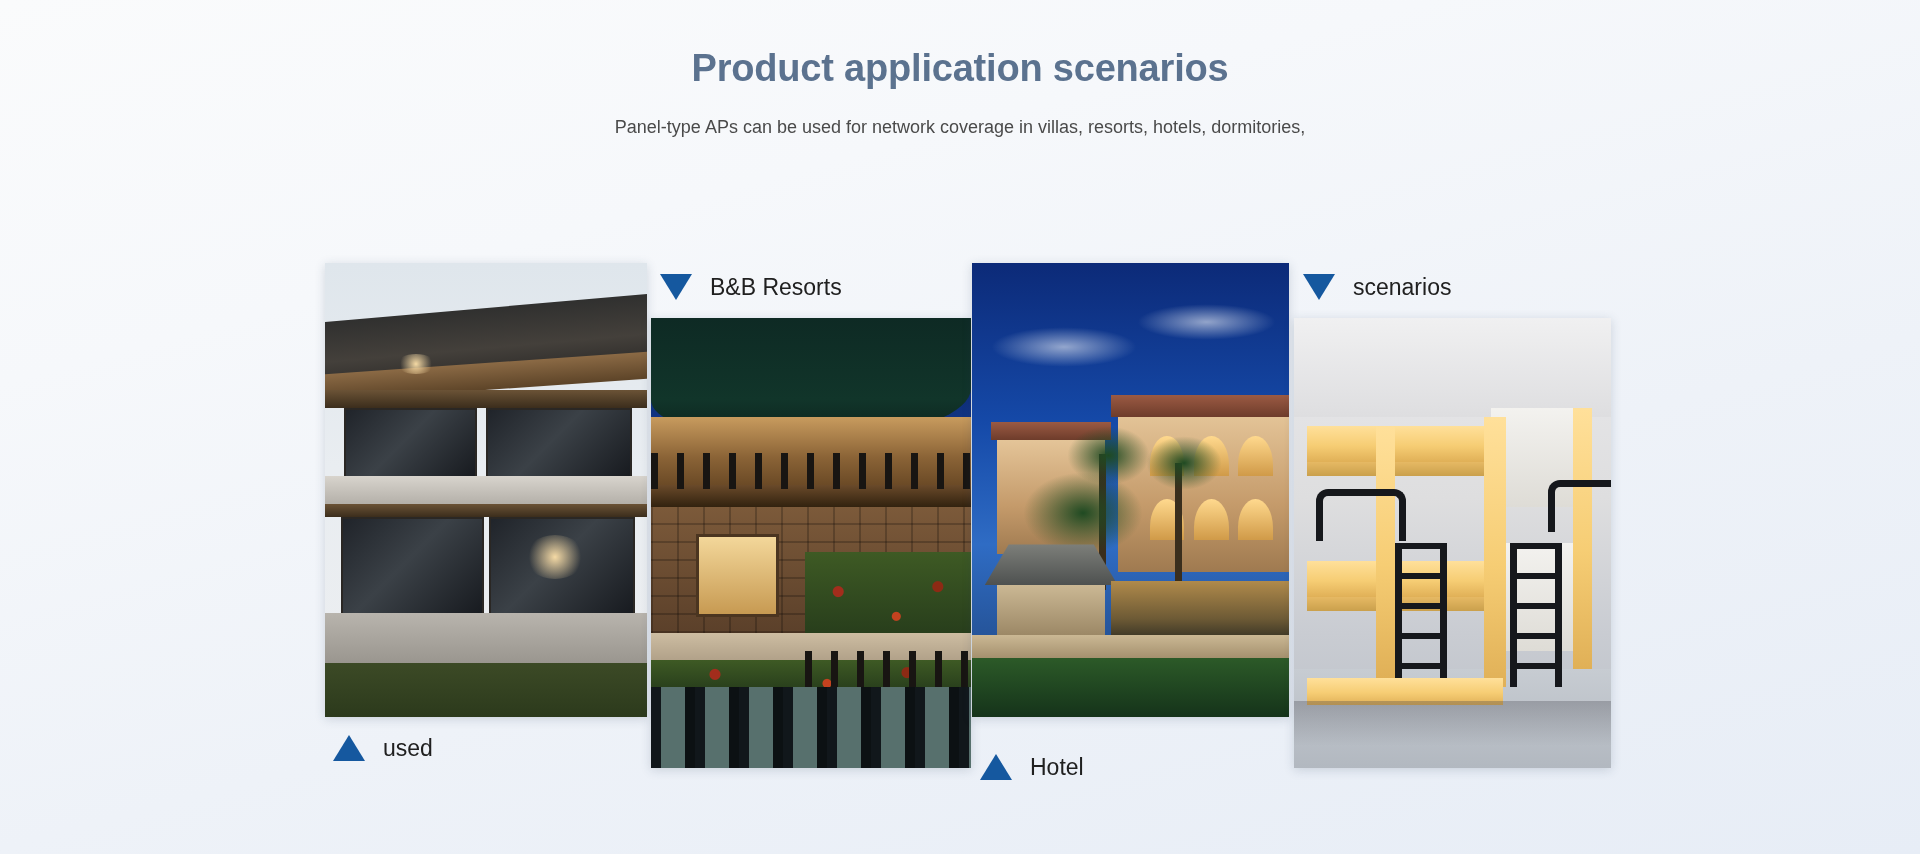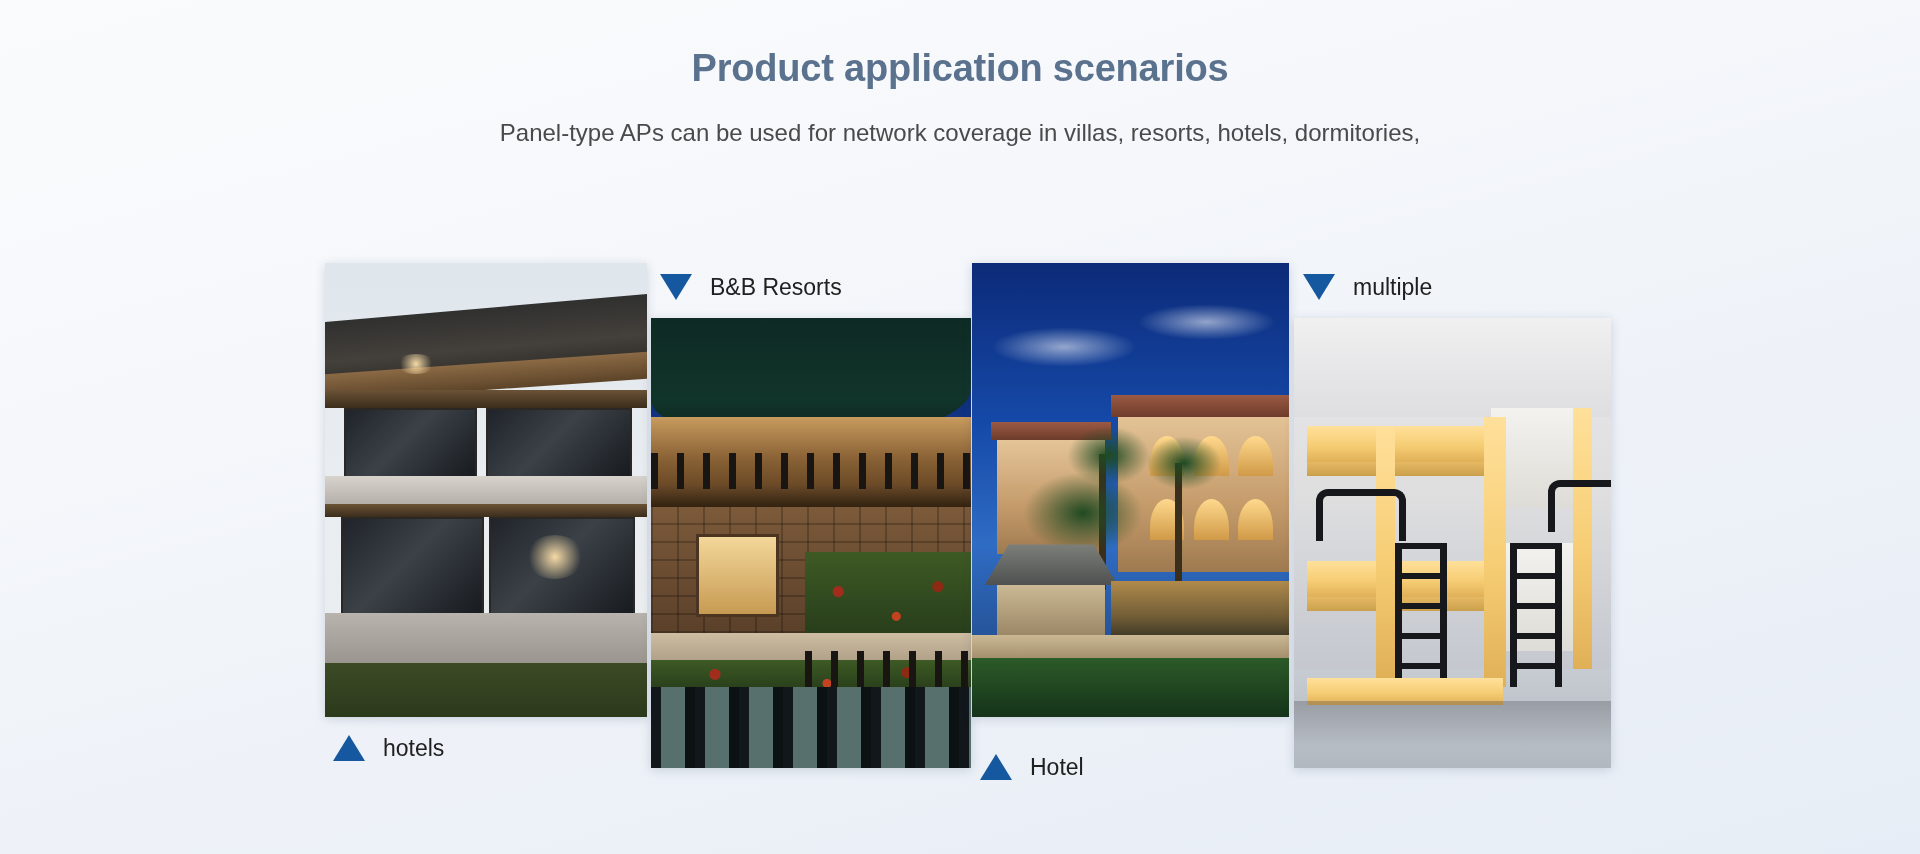--- a/index.html
+++ b/index.html
@@ -34,21 +34,21 @@
     font-size: 38px;
     font-weight: 700;
     letter-spacing: -0.2px;
     color: #5b728f;
     line-height: 1.1;
   }
   .page-subtitle {
     margin: 0 auto;
     padding-top: 24px;
     width: 1000px;
-    font-size: 24px;
+    font-size: 18px;
     font-weight: 400;
     line-height: 1.55;
     color: #4a4a4a;
   }
   .page-subtitle .sub-line {
     display: block;
   }
 
   
   .gallery {
@@ -318,21 +318,21 @@
         <div class="v-glass" style="left:5%; top:56%; width:43%; height:21%;"></div>
         <div class="v-glass" style="left:51%; top:56%; width:44%; height:21%;"></div>
         <div class="v-lamp" style="left:62%; top:60%; width:60px; height:44px;"></div>
         <div class="v-lamp" style="left:22%; top:20%; width:40px; height:20px;"></div>
         <div class="v-patio"></div>
         <div class="v-grass"></div>
       </div>
     </div>
     <div class="caption" style="left:333px; top:735px;">
       <span class="tri up"></span>
-      <span class="cap-text">hotels</span>
+      <span class="cap-text">used</span>
     </div>
 
     <div class="card" style="left:651px; top:318px; width:320px; height:450px;">
       <div class="photo">
         <div class="sky-night"></div>
         <div class="r-hill"></div>
         <div class="r-litwall" style="top:22%; height:15%;"></div>
         <div class="r-deck" style="top:37%; height:5%;"></div>
         <div class="r-fence" style="left:0; top:30%; width:100%; height:8%;"></div>
         <div class="r-stone" style="top:42%; height:28%;"></div>
@@ -409,17 +409,17 @@
 
         <div class="d-ladder" style="left:32%; top:50%; width:12%; height:32%;"></div>
         <div class="d-ladder" style="left:68%; top:50%; width:12%; height:32%;"></div>
 
         <div class="d-bunk" style="left:4%; top:80%; width:62%; height:6%;"></div>
         <div class="d-shadow" style="left:0; top:85%; width:100%; height:10%;"></div>
       </div>
     </div>
     <div class="caption" style="left:1303px; top:274px;">
       <span class="tri down"></span>
-      <span class="cap-text">multiple</span>
+      <span class="cap-text">scenarios</span>
     </div>
 
   </div>
 </div>
 
 </body></html>

